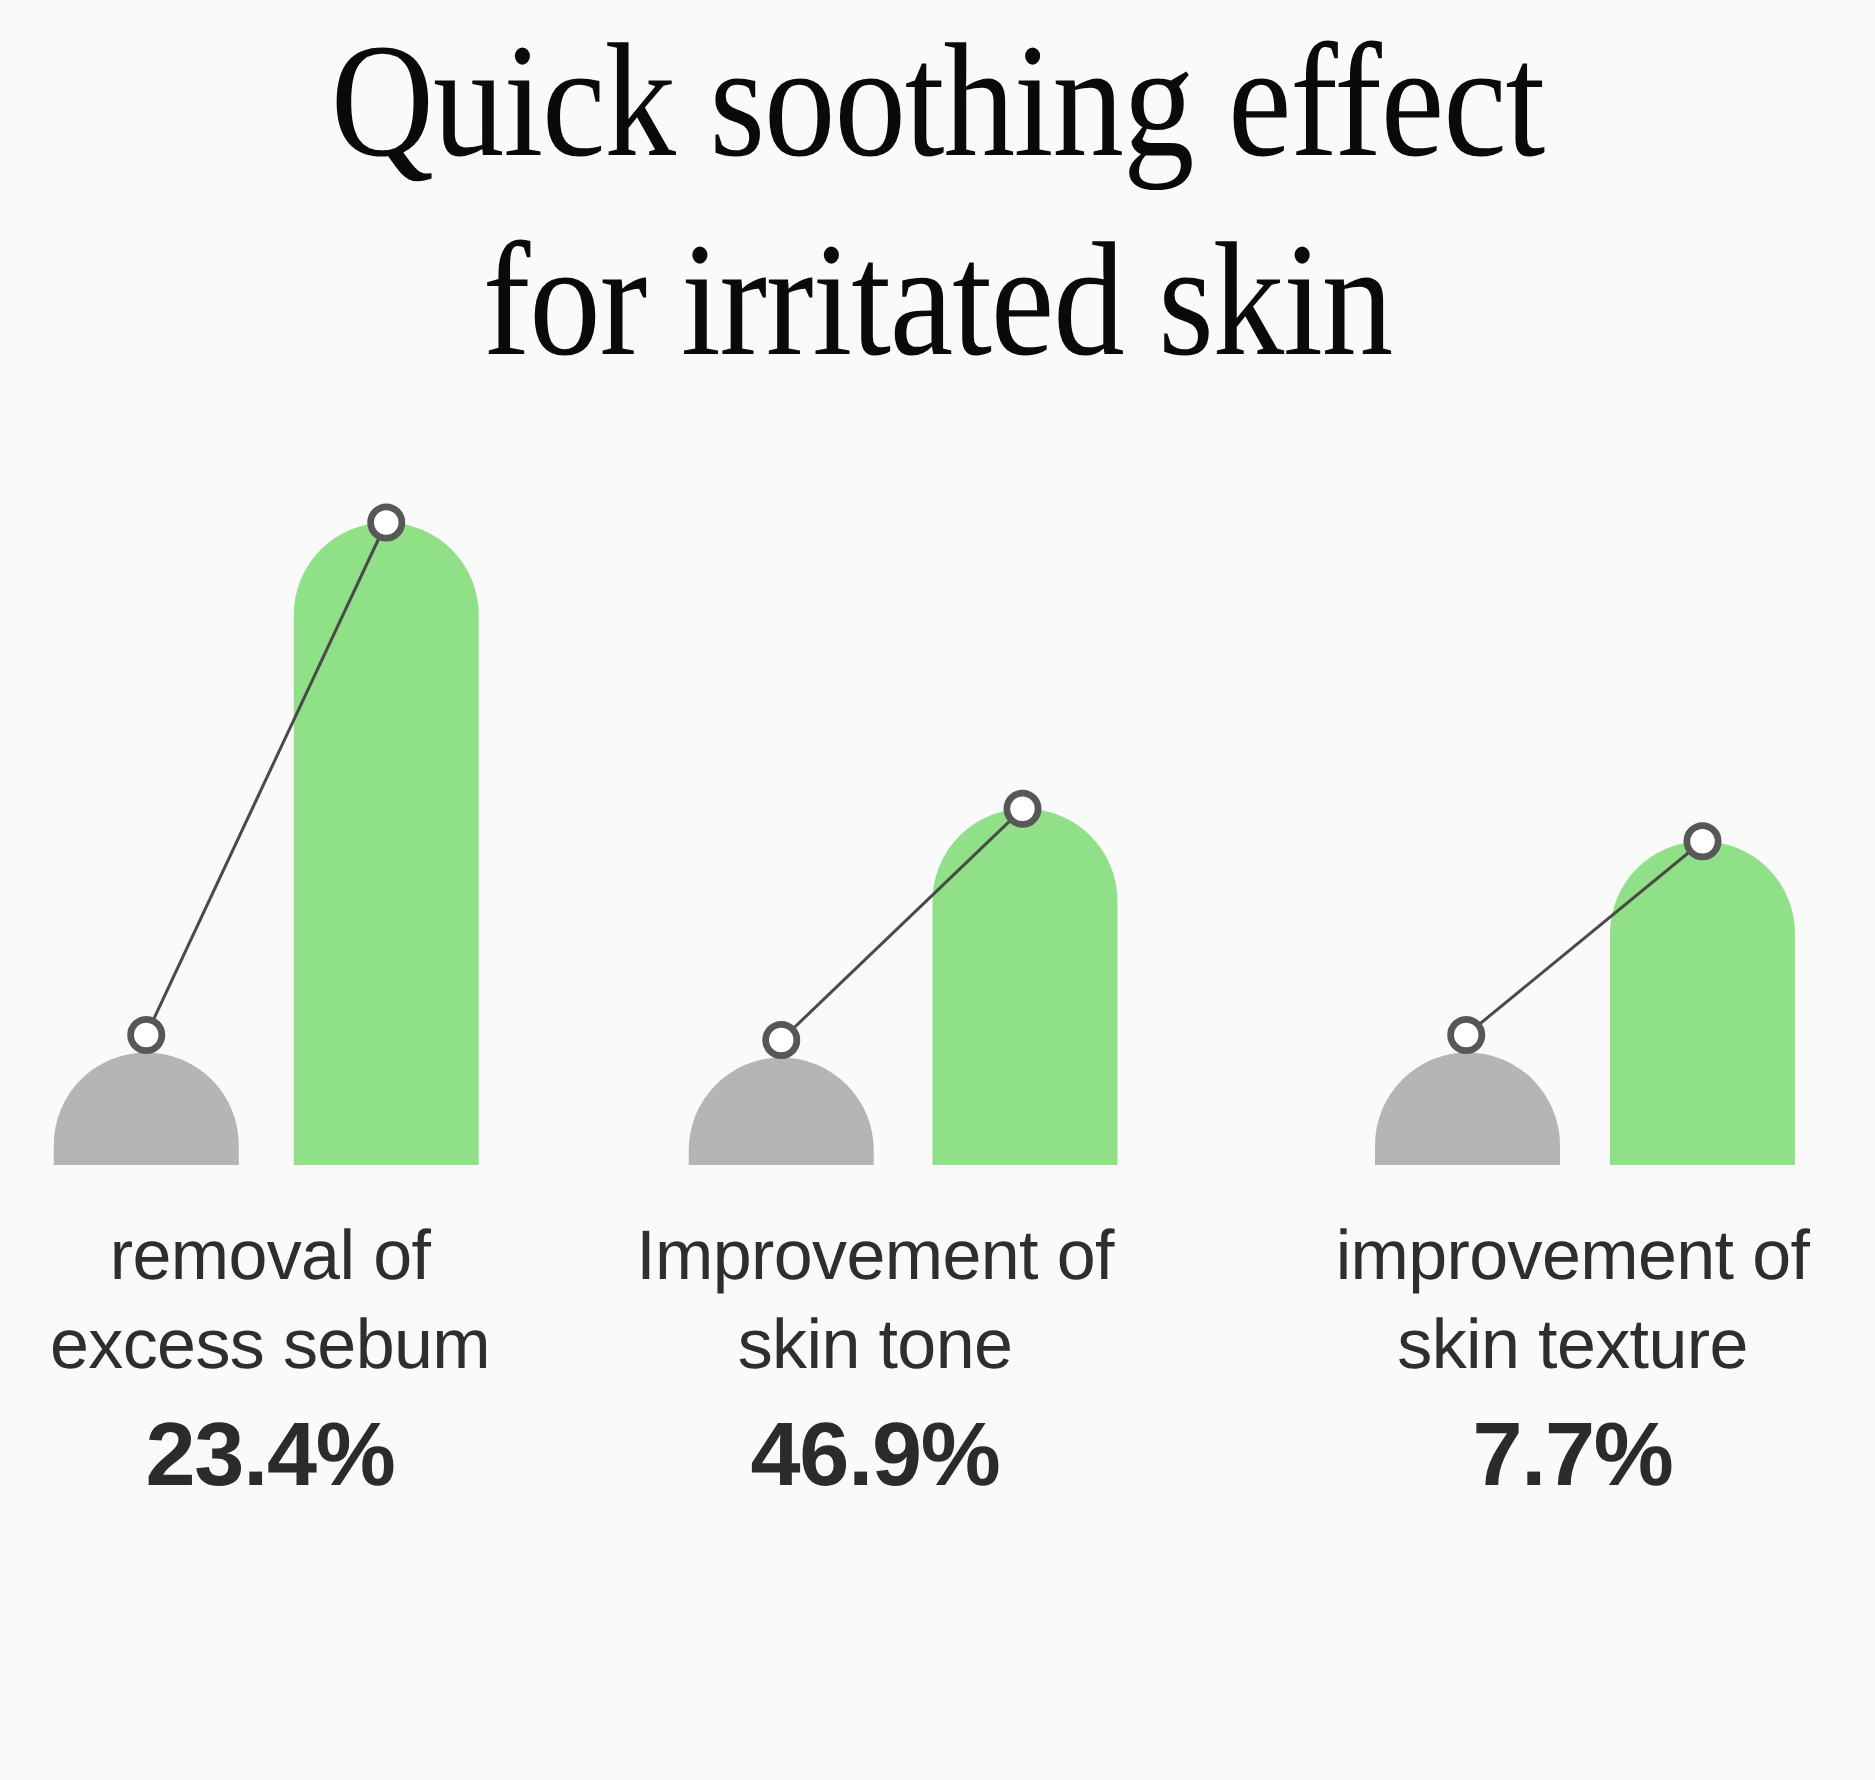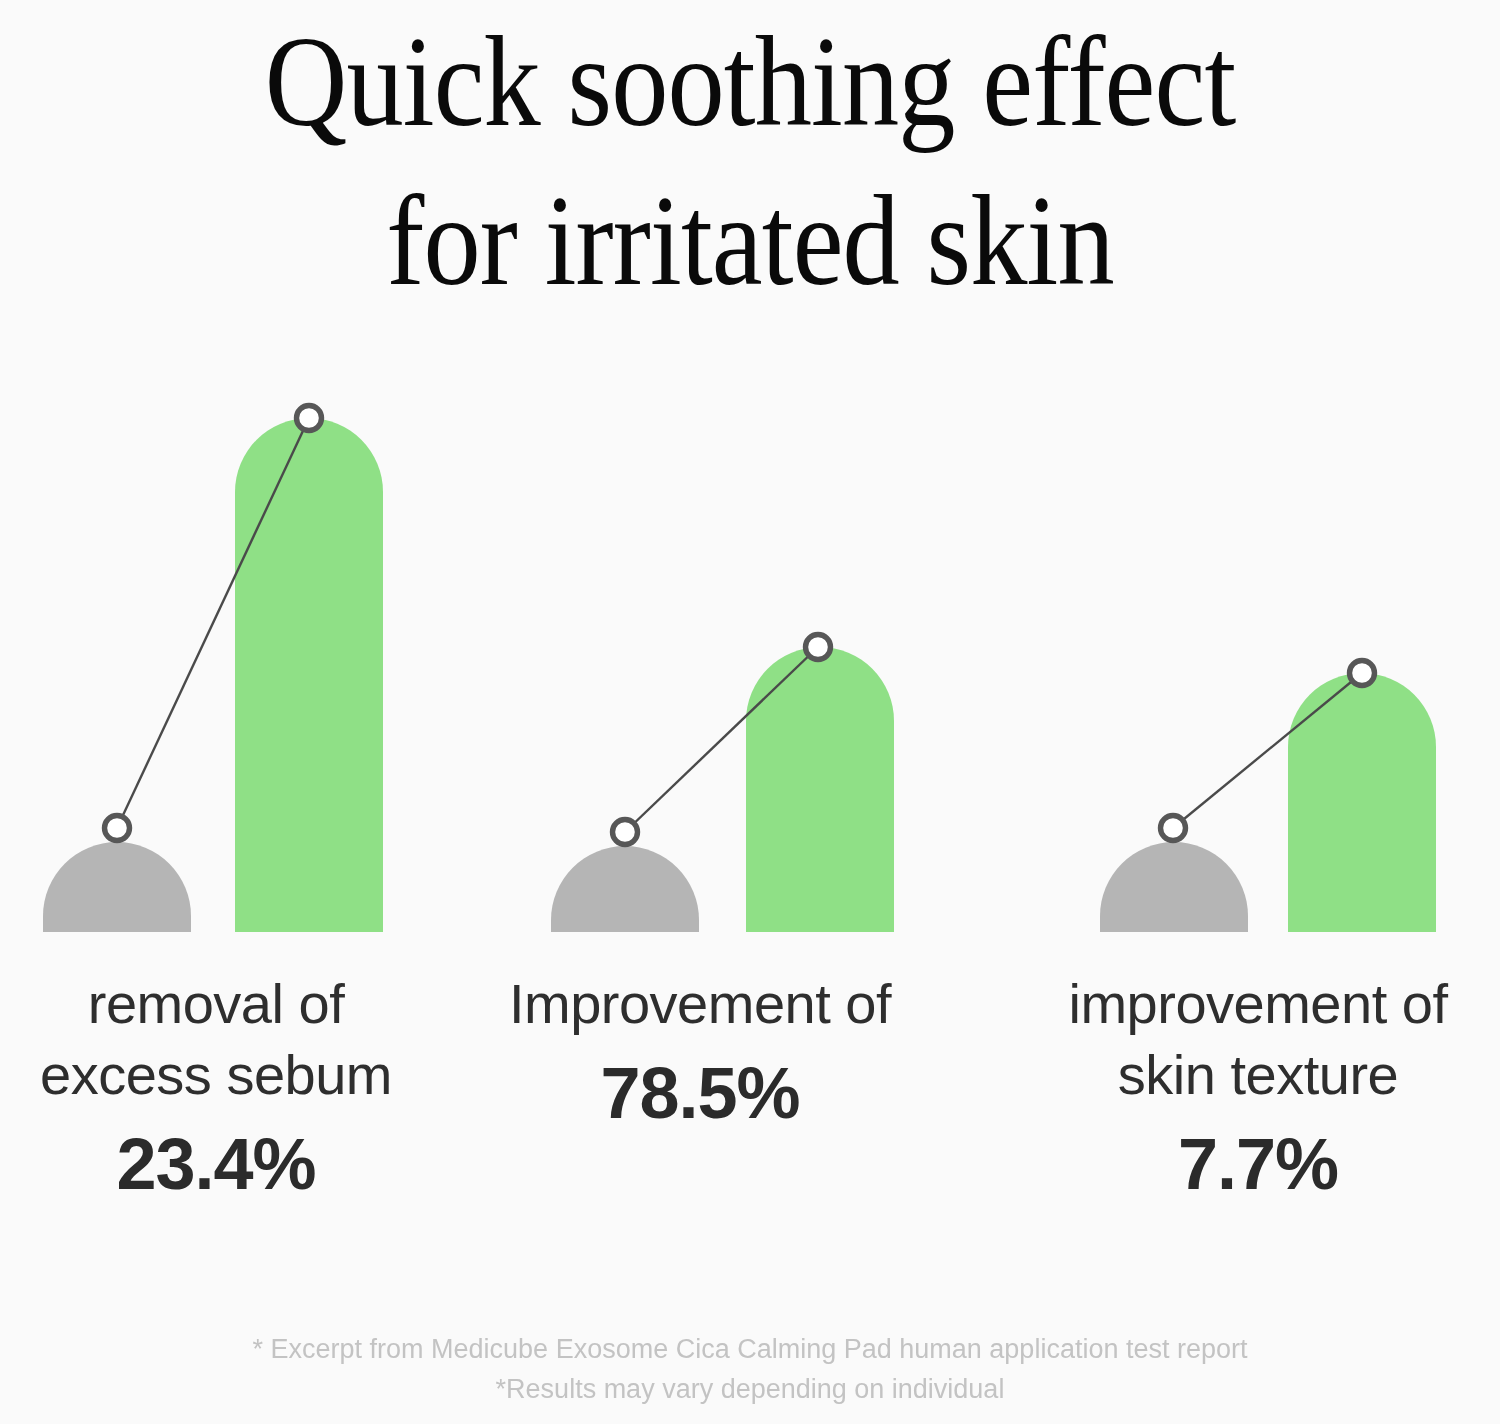--- a/index.html
+++ b/index.html
@@ -154,29 +154,26 @@
   <div class="cat-labels">
 
     <div class="cat cat-1">
       <span class="cat-name">removal of</span>
       <span class="cat-name">excess sebum</span>
       <span class="cat-value">23.4%</span>
     </div>
 
     <div class="cat cat-2">
       <span class="cat-name">Improvement of</span>
-      <span class="cat-value">78.5%</span>
+      <span class="cat-name">skin tone</span>
+      <span class="cat-value">46.9%</span>
     </div>
 
     <div class="cat cat-3">
       <span class="cat-name">improvement of</span>
       <span class="cat-name">skin texture</span>
       <span class="cat-value">7.7%</span>
     </div>
 
   </div>
 
-  <div class="footnote">
-    <span>* Excerpt from Medicube Exosome Cica Calming Pad human application test report</span>
-    <span>*Results may vary depending on individual</span>
-  </div>
 
 </div>
 
 </body></html>

